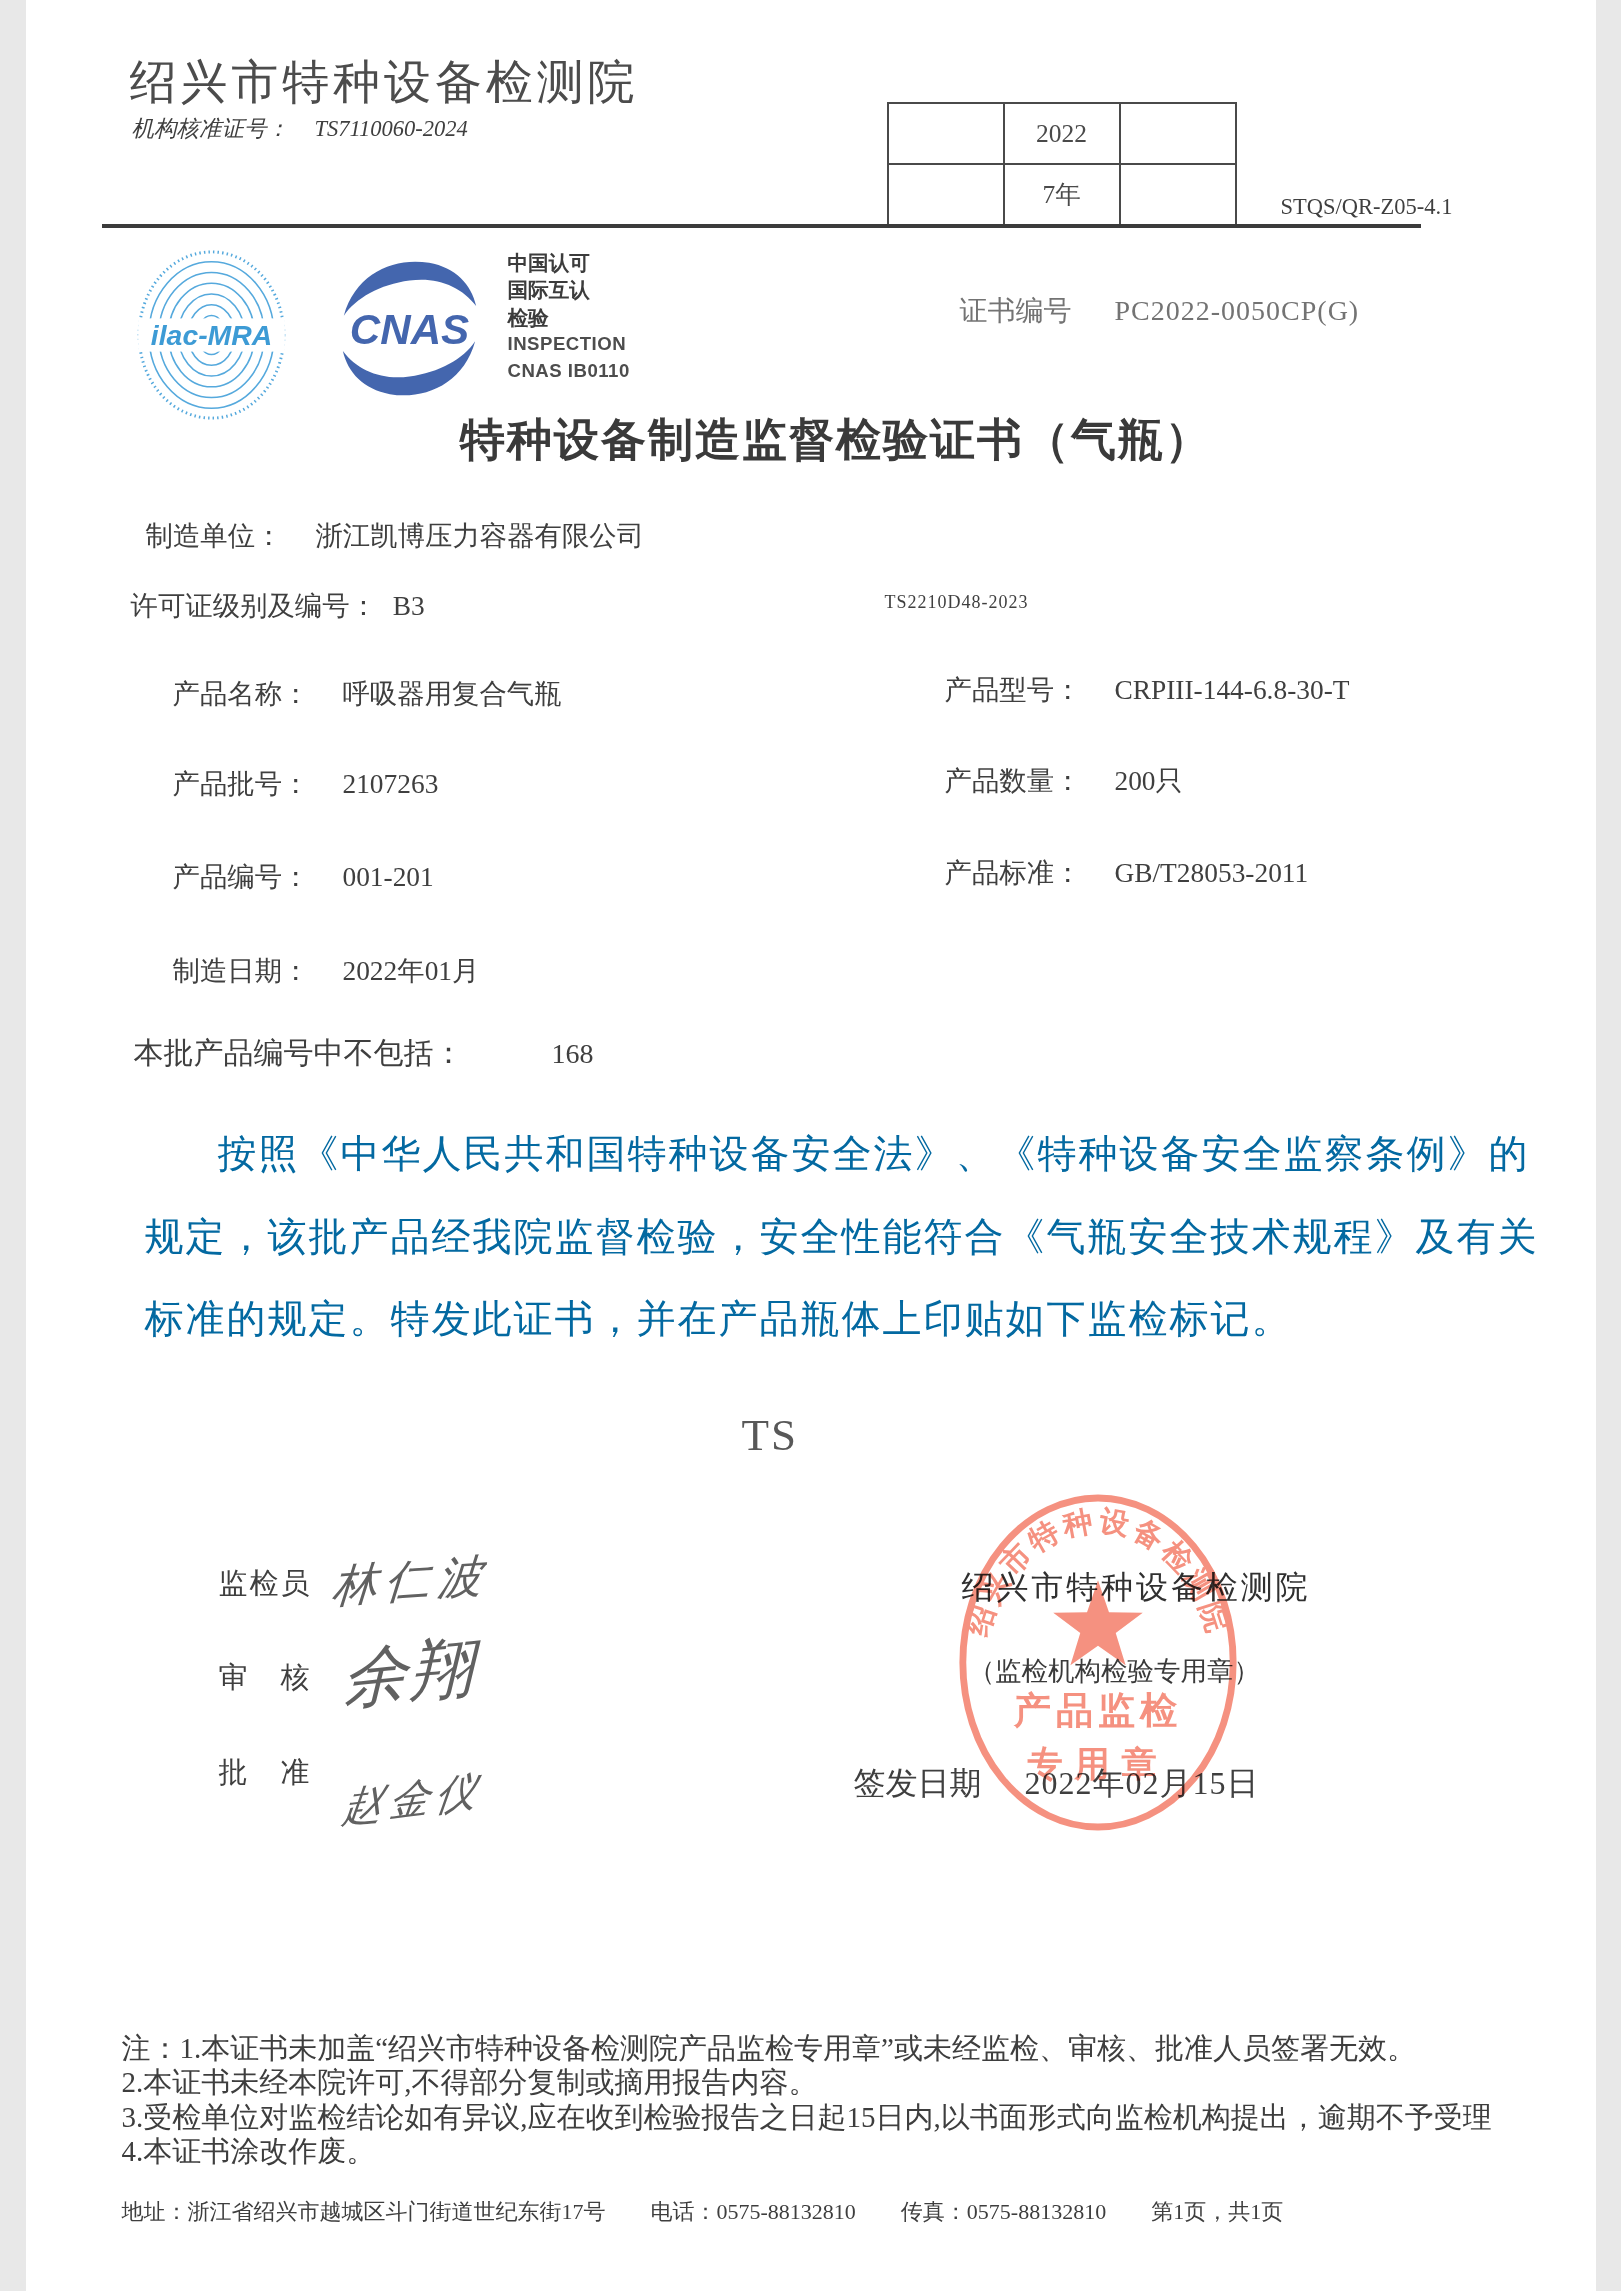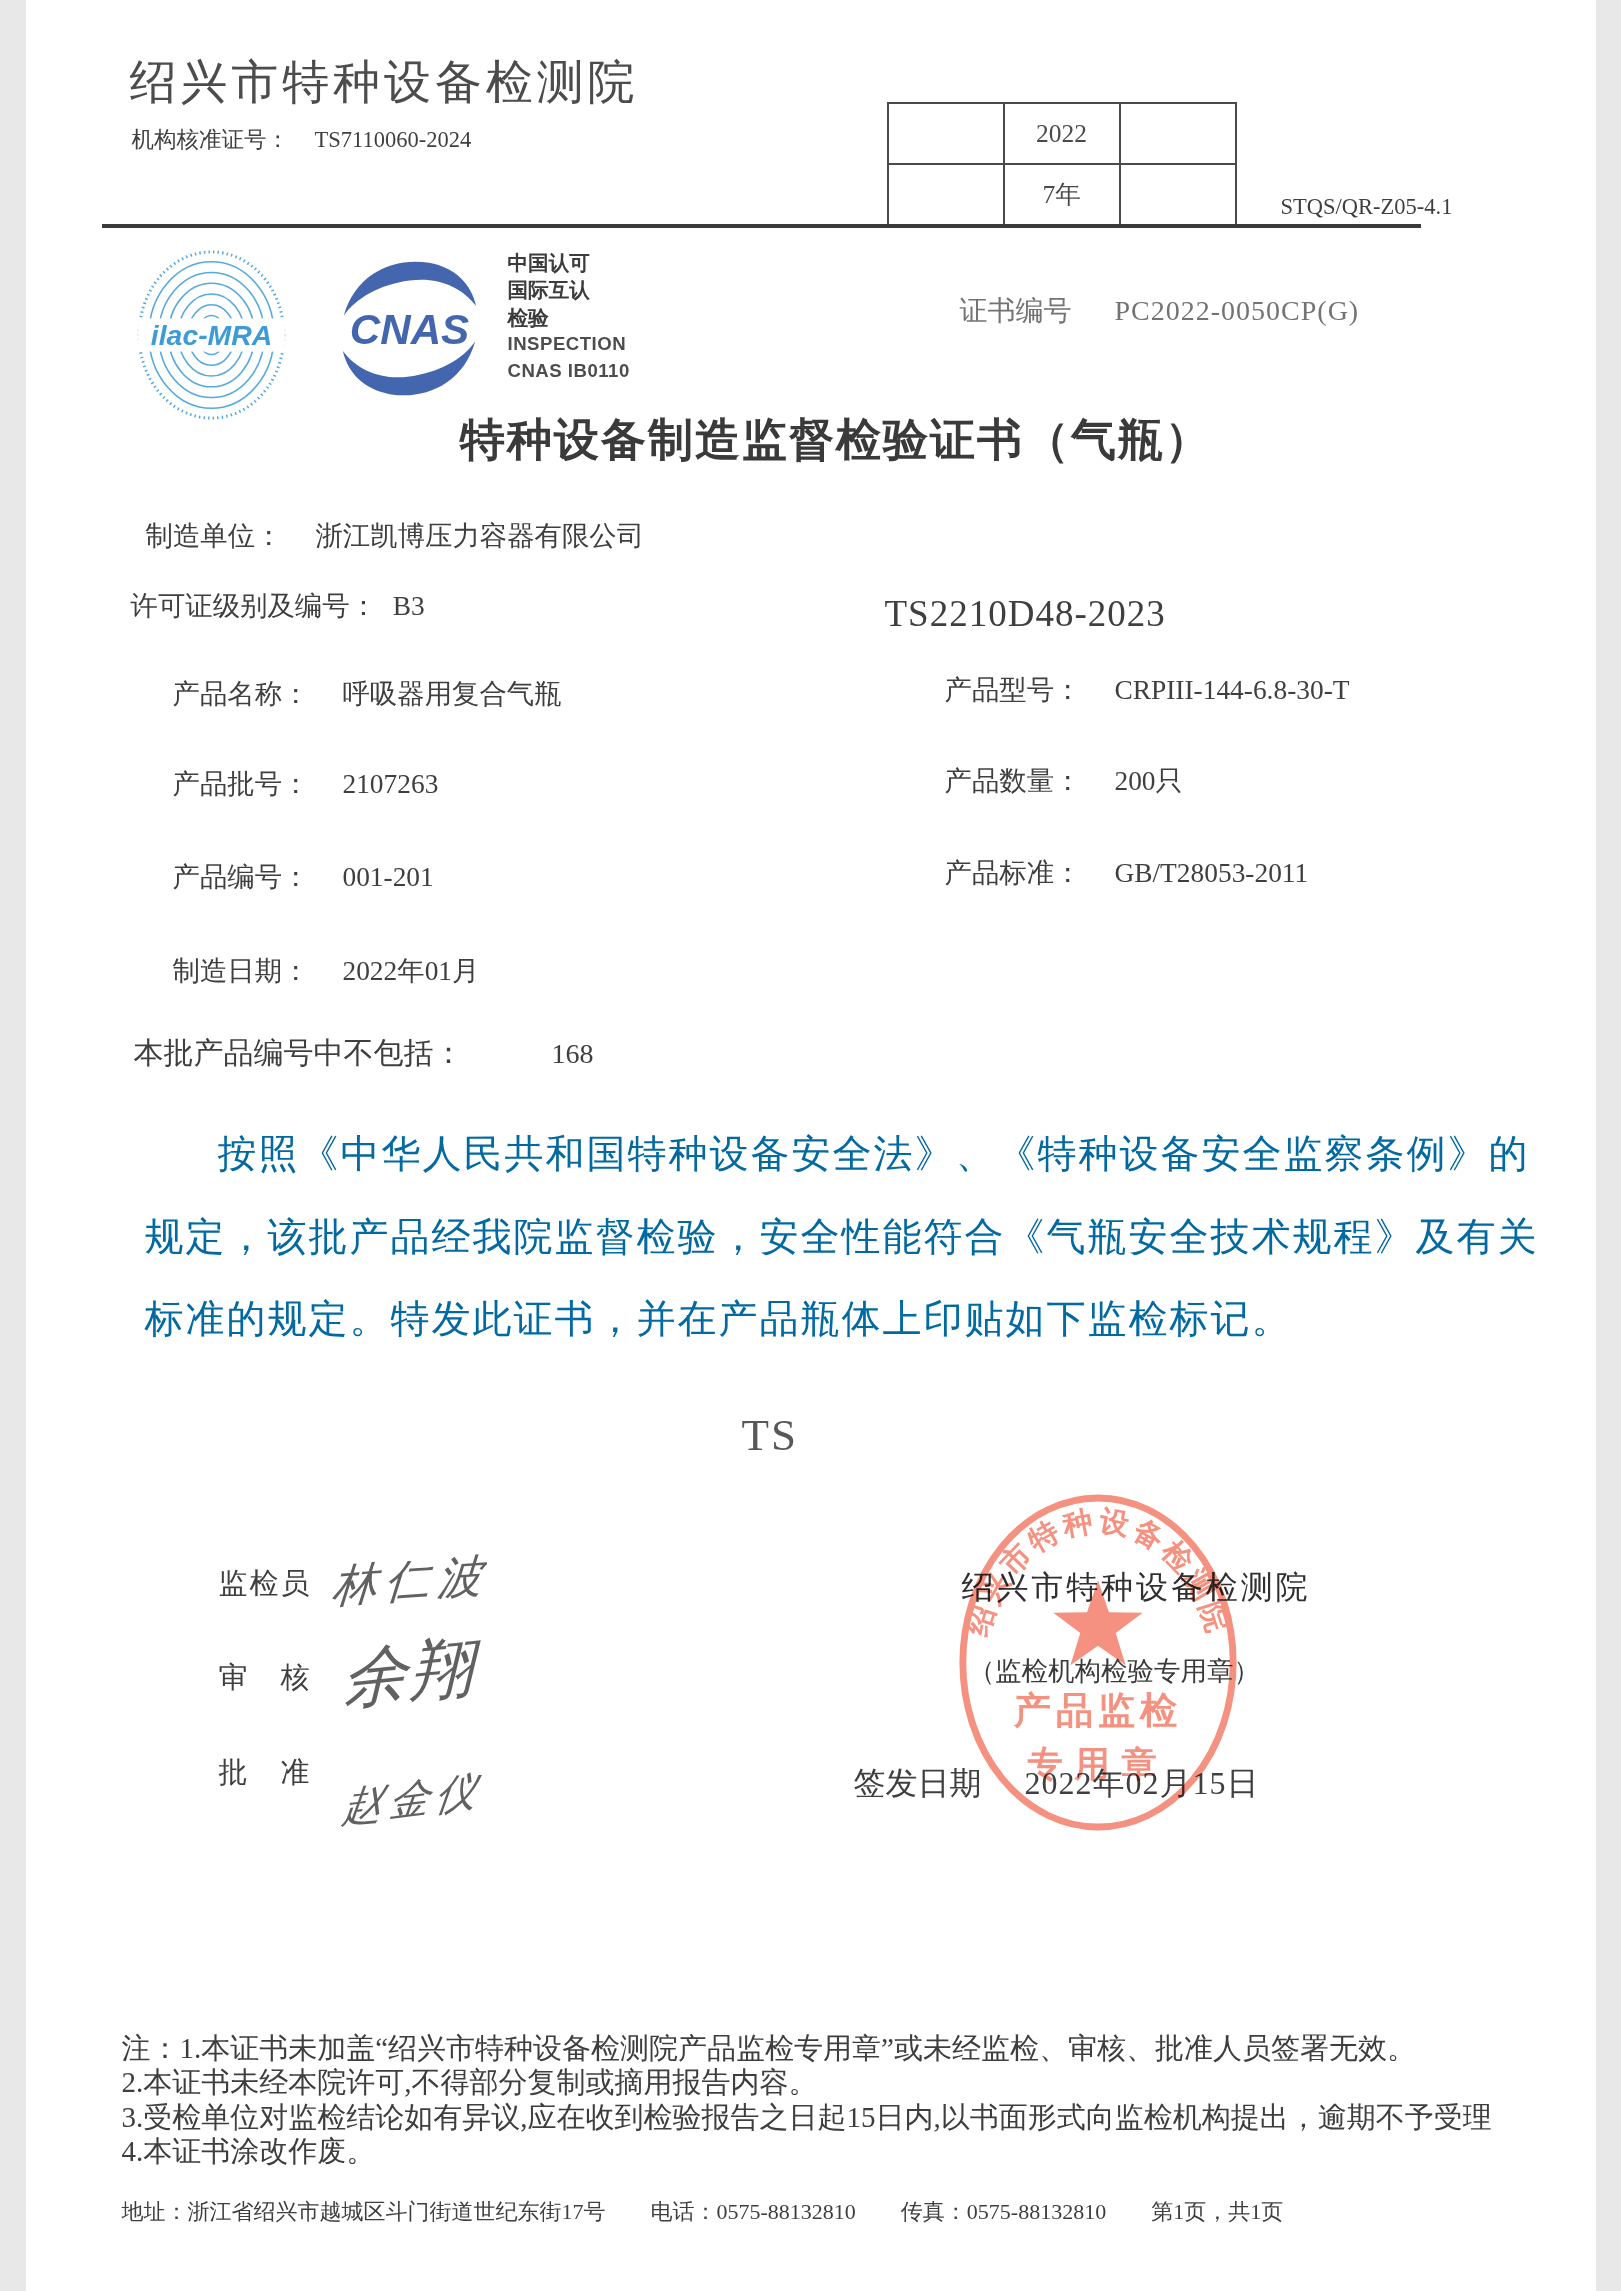--- a/index.html
+++ b/index.html
@@ -4,21 +4,21 @@
 <style>
   html,body{margin:0;padding:0;background:#e8e8e8;}
   .page{
     position:relative;width:1570px;height:2292px;background:#ffffff;
     font-family:"Liberation Serif","DejaVu Serif",serif;color:#3d3d3d;
     margin:0 auto;overflow:hidden;
   }
   .abs{position:absolute;}
   
   .inst-title{left:104px;top:51px;font-size:47px;letter-spacing:3.9px;color:#4c4c4c;}
-  .approval-row{left:106px;top:124px;font-size:22.5px;color:#3f3f3f;}
+  .approval-row{left:106px;top:113px;font-size:22.5px;color:#3f3f3f;font-style:italic;}
   .approval-row .val{margin-left:25.5px;}
   .hdr-table{left:861px;top:102px;border-collapse:collapse;}
   .hdr-table td{
     border:2.5px solid #4a4a4a;width:114px;height:59px;text-align:center;
     font-size:25.5px;color:#4a4a4a;padding:0;
   }
   .form-code{left:1255px;top:194px;font-size:22.5px;color:#3f3f3f;}
   .top-rule{left:76px;top:224px;width:1319px;height:3.9px;background:#3b3b3b;}
   
   .ilac-logo{left:108px;top:247px;}
@@ -30,21 +30,21 @@
   .cert-no-row .val{margin-left:43px;letter-spacing:1px;}
   
   .doc-title{left:0;top:410px;width:1621px;text-align:center;font-size:45px;
     font-weight:bold;letter-spacing:2px;color:#3a3a3a;}
   
   .frow{font-size:27.4px;color:#3f3f3f;white-space:nowrap;}
   .frow .val{margin-left:33px;}
   .f-manu{left:120px;top:518px;}
   .f-lic{left:105px;top:588px;}
   .f-lic .val{margin-left:15.7px;}
-  .f-licno{left:859px;top:592px;font-size:37px;color:#3f3f3f;letter-spacing:1px;}
+  .f-licno{left:859px;top:592px;font-size:18px;color:#3f3f3f;letter-spacing:1px;}
   .f-name{left:147px;top:676px;}
   .f-model{left:919px;top:672px;}
   .f-batch{left:147px;top:766px;}
   .f-qty{left:919px;top:763px;}
   .f-serial{left:147px;top:859px;}
   .f-std{left:919px;top:855px;}
   .f-date{left:147px;top:953px;}
   .f-excl{left:108px;top:1033px;font-size:30px;}
   .f-excl .val{margin-left:88px;font-size:28px;}
   

